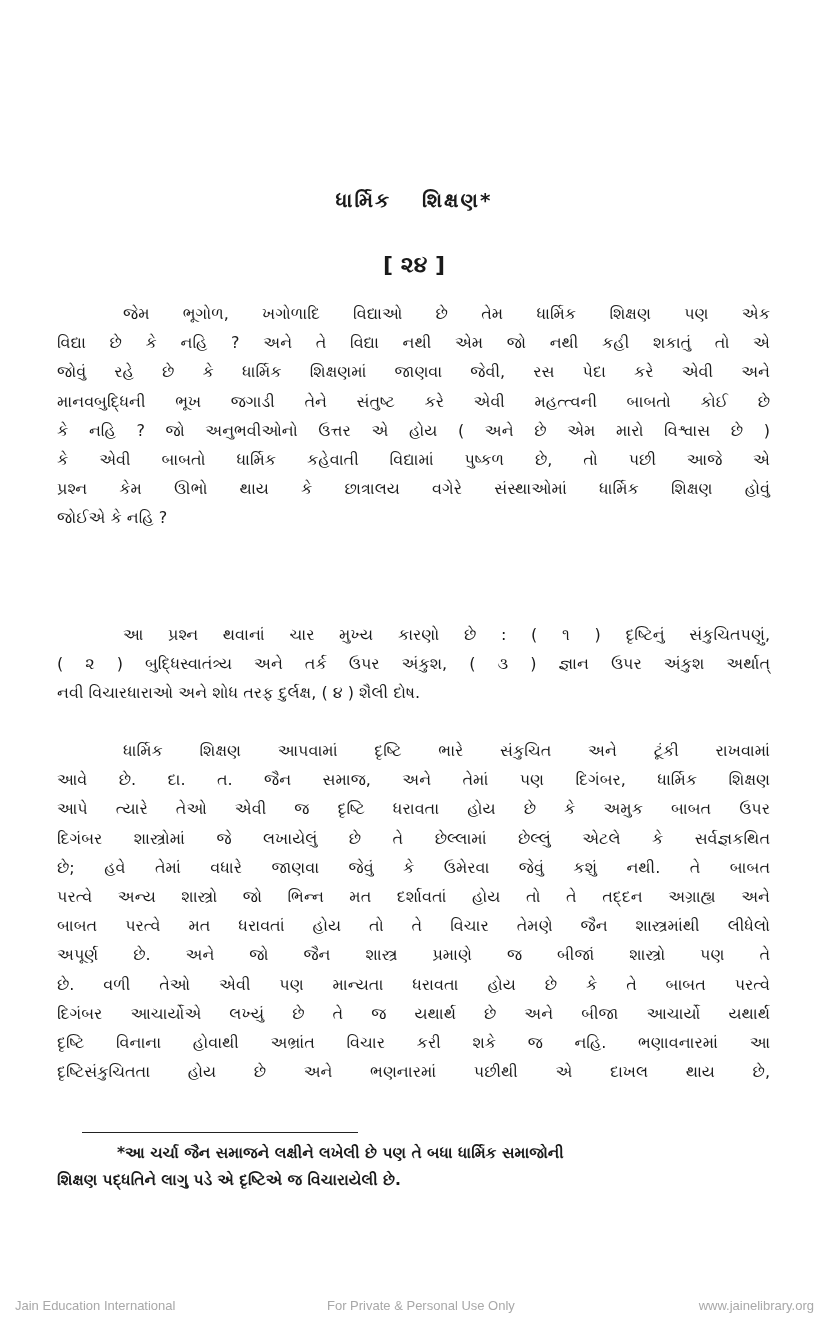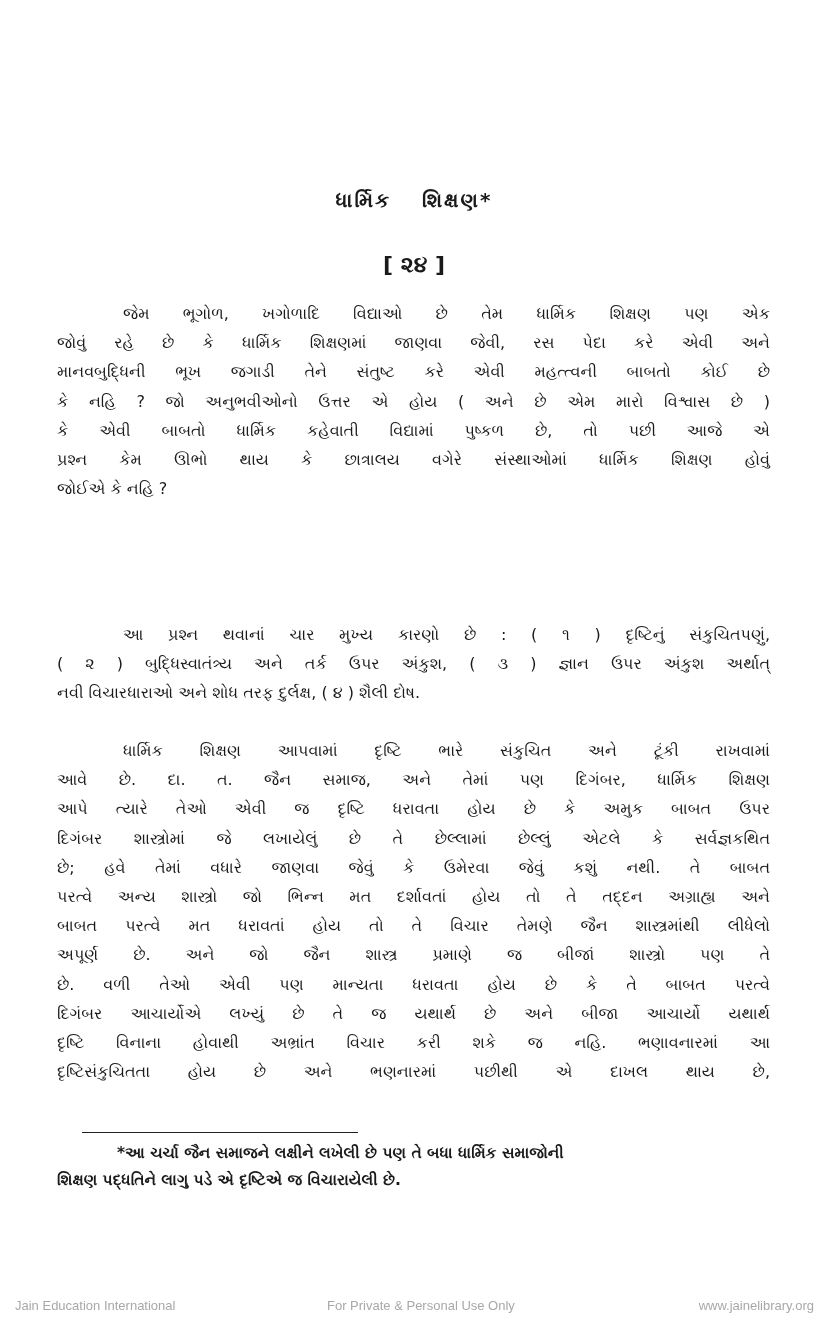--- a/index.html
+++ b/index.html
@@ -100,20 +100,21 @@
 </head>
 <body>
 
 <div class="page">
 
   <div class="title">ધાર્મિક શિક્ષણ*</div>
   <div class="chapter-num">[ ૨૪ ]</div>
 
   <div class="body-text p1 para">
     <span class="line indent">જેમ ભૂગોળ, ખગોળાદિ વિદ્યાઓ છે તેમ ધાર્મિક શિક્ષણ પણ એક</span>
+    <span class="line">વિદ્યા છે કે નહિ ? અને તે વિદ્યા નથી એમ જો નથી કહી શકાતું તો એ</span>
     <span class="line">જોવું રહે છે કે ધાર્મિક શિક્ષણમાં જાણવા જેવી, રસ પેદા કરે એવી અને</span>
     <span class="line">માનવબુદ્ધિની ભૂખ જગાડી તેને સંતુષ્ટ કરે એવી મહત્ત્વની બાબતો કોઈ છે</span>
     <span class="line">કે નહિ ? જો અનુભવીઓનો ઉત્તર એ હોય ( અને છે એમ મારો વિશ્વાસ છે )</span>
     <span class="line">કે એવી બાબતો ધાર્મિક કહેવાતી વિદ્યામાં પુષ્કળ છે, તો પછી આજે એ</span>
     <span class="line">પ્રશ્ન કેમ ઊભો થાય કે છાત્રાલય વગેરે સંસ્થાઓમાં ધાર્મિક શિક્ષણ હોવું</span>
     <span class="line last">જોઈએ કે નહિ ?</span>
   </div>
 
   <div class="body-text p2 para">
     <span class="line indent">આ પ્રશ્ન થવાનાં ચાર મુખ્ય કારણો છે : ( ૧ ) દૃષ્ટિનું સંકુચિતપણું,</span>

